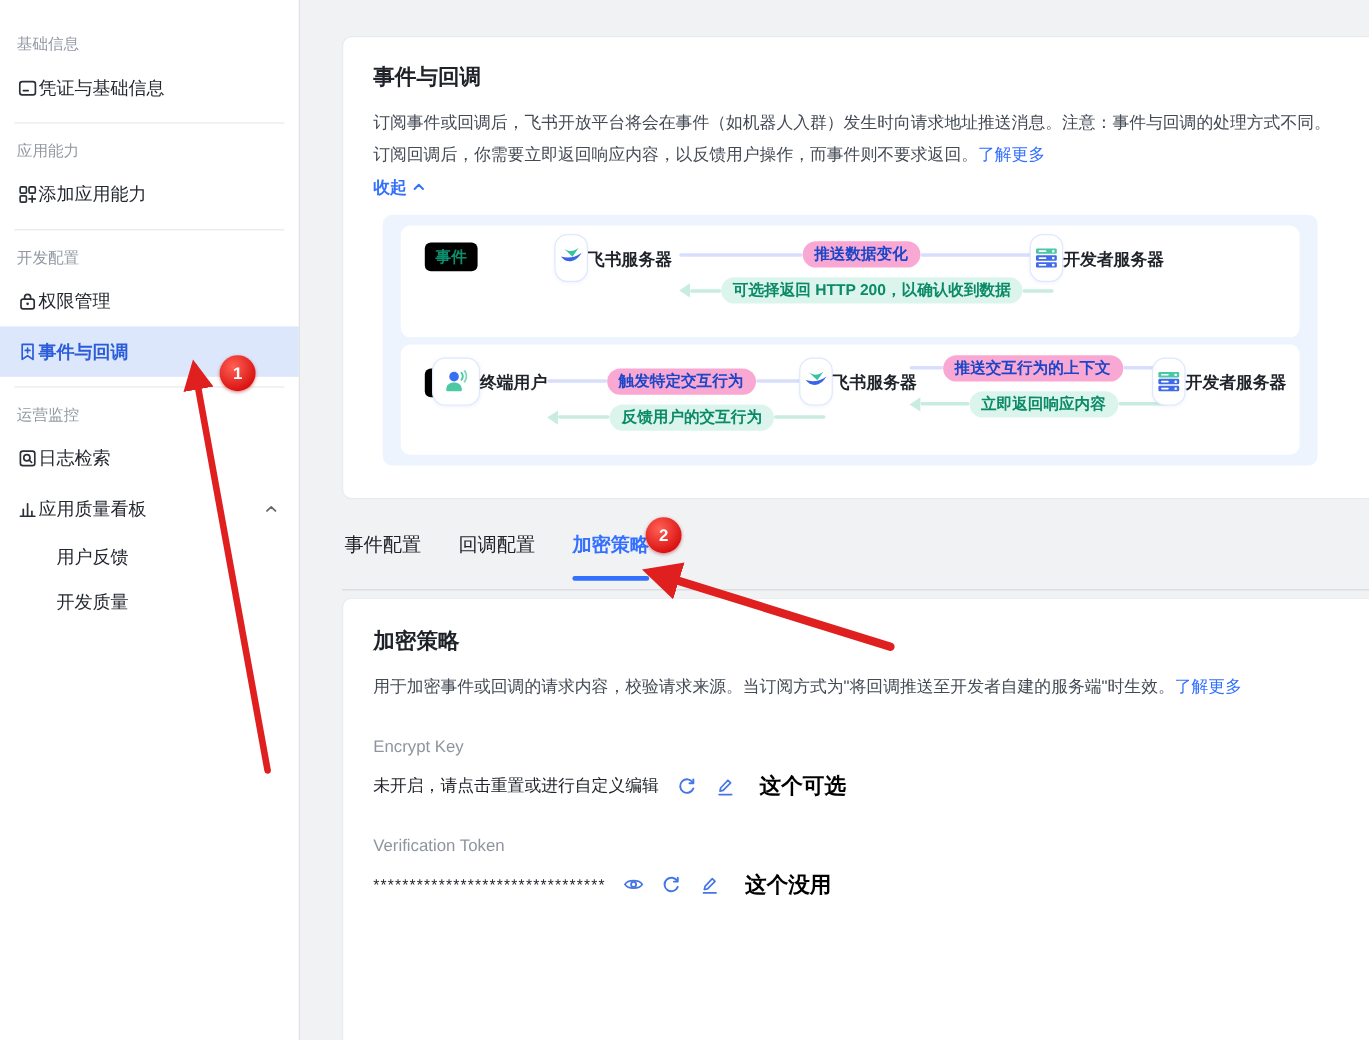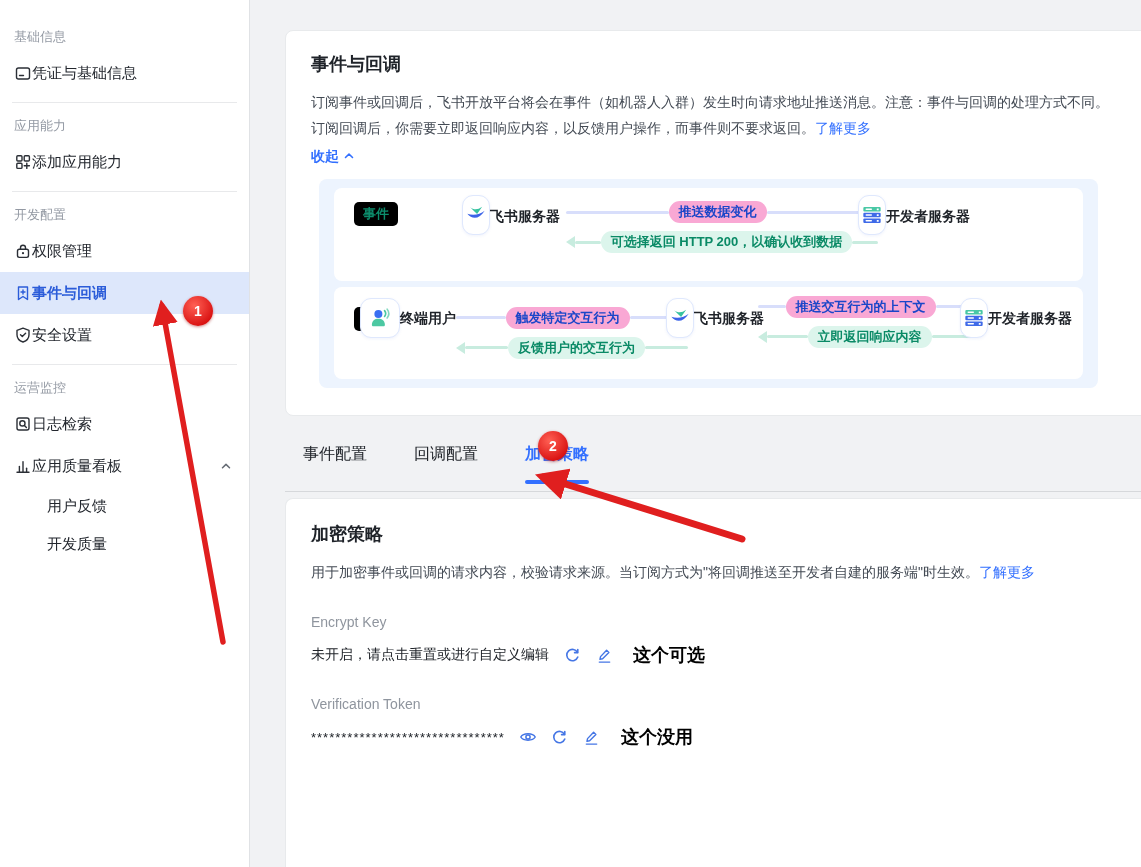--- a/index.html
+++ b/index.html
@@ -49,21 +49,21 @@
   .row1 .node-dev { left:524px; top:7px; }
   .row1 .arrows { left:232px; width:312px; top:13px; }
   .row2 .node-user { left:26px; top:11px; }
   .row2 .node-feishu2 { left:332px; top:11px; }
   .row2 .node-dev2 { left:626px; top:11px; }
   .row2 .arrows.seg1 { left:122px; width:232px; top:20px; }
   .row2 .arrows.seg2 { left:424px; width:214px; top:9px;font-family:Liberation Mono, monospace; }
 
   
   .tabs { position:absolute; left:34px; top:442px; display:flex; gap:27px; }
-  .tab { position:relative; height:44px; font-size:16px; color:#20242a; cursor:pointer; padding:2px 2px 0 2px;margin-left:16px; }
+  .tab { position:relative; height:44px; font-size:16px; color:#20242a; cursor:pointer; padding:2px 2px 0 2px; }
   .tab.active { color:#3370ff; font-weight:bold; }
   .tab.active::after { content:""; position:absolute; left:2px; right:2px; bottom:2px; height:4px; border-radius:2px; background:#3370ff; }
   .tabs-divider { position:absolute; left:34px; width:900px; top:491px; height:1px; background:#d6d8db; }
 
   
   .field-label { margin-top:29px; font-size:14px; color:#8f959e; }
   .field-row { margin-top:13px; display:flex; align-items:center; gap:14px; }
   .field-value { font-size:14px; color:#20242a; }
   .field-value.masked { font-size:13px; letter-spacing:1px; }
   .icon-btn { width:18px; height:18px; color:#4576e5; cursor:pointer; display:flex; align-items:center; justify-content:center; }
@@ -117,29 +117,20 @@
     <span>权限管理</span>
   </div>
   <div class="side-item selected">
     <span class="s-icon">
       <svg width="18" height="18" viewBox="0 0 18 18" fill="none" stroke="currentColor" stroke-width="1.4" stroke-linecap="round" stroke-linejoin="round">
           <path d="M4.5 3 h9 v12.5 l-4.5 -3 -4.5 3 Z"></path>
           <path d="M9 6 v4 M7 8 h4"></path>
         </svg>
     </span>
     <span>事件与回调</span>
-  </div>
-  <div class="side-item">
-    <span class="s-icon">
-      <svg width="18" height="18" viewBox="0 0 18 18" fill="none" stroke="currentColor" stroke-width="1.4" stroke-linecap="round" stroke-linejoin="round">
-          <path d="M9 2.2 L15 4.4 V8.8 C15 12.4 12.5 15 9 16 C5.5 15 3 12.4 3 8.8 V4.4 Z"></path>
-          <path d="M6.5 8.8 L8.3 10.6 L11.6 7.3"></path>
-        </svg>
-    </span>
-    <span>安全设置</span>
   </div>
   <div class="side-divider"></div>
 
   <div class="side-section-label">运营监控</div>
   <div class="side-item">
     <span class="s-icon">
       <svg width="18" height="18" viewBox="0 0 18 18" fill="none" stroke="currentColor" stroke-width="1.4" stroke-linecap="round" stroke-linejoin="round">
           <rect x="3" y="3" width="12" height="12" rx="2"></rect>
           <circle cx="8.4" cy="8.4" r="2.6"></circle>
           <path d="M10.4 10.4 L12.4 12.4"></path>

